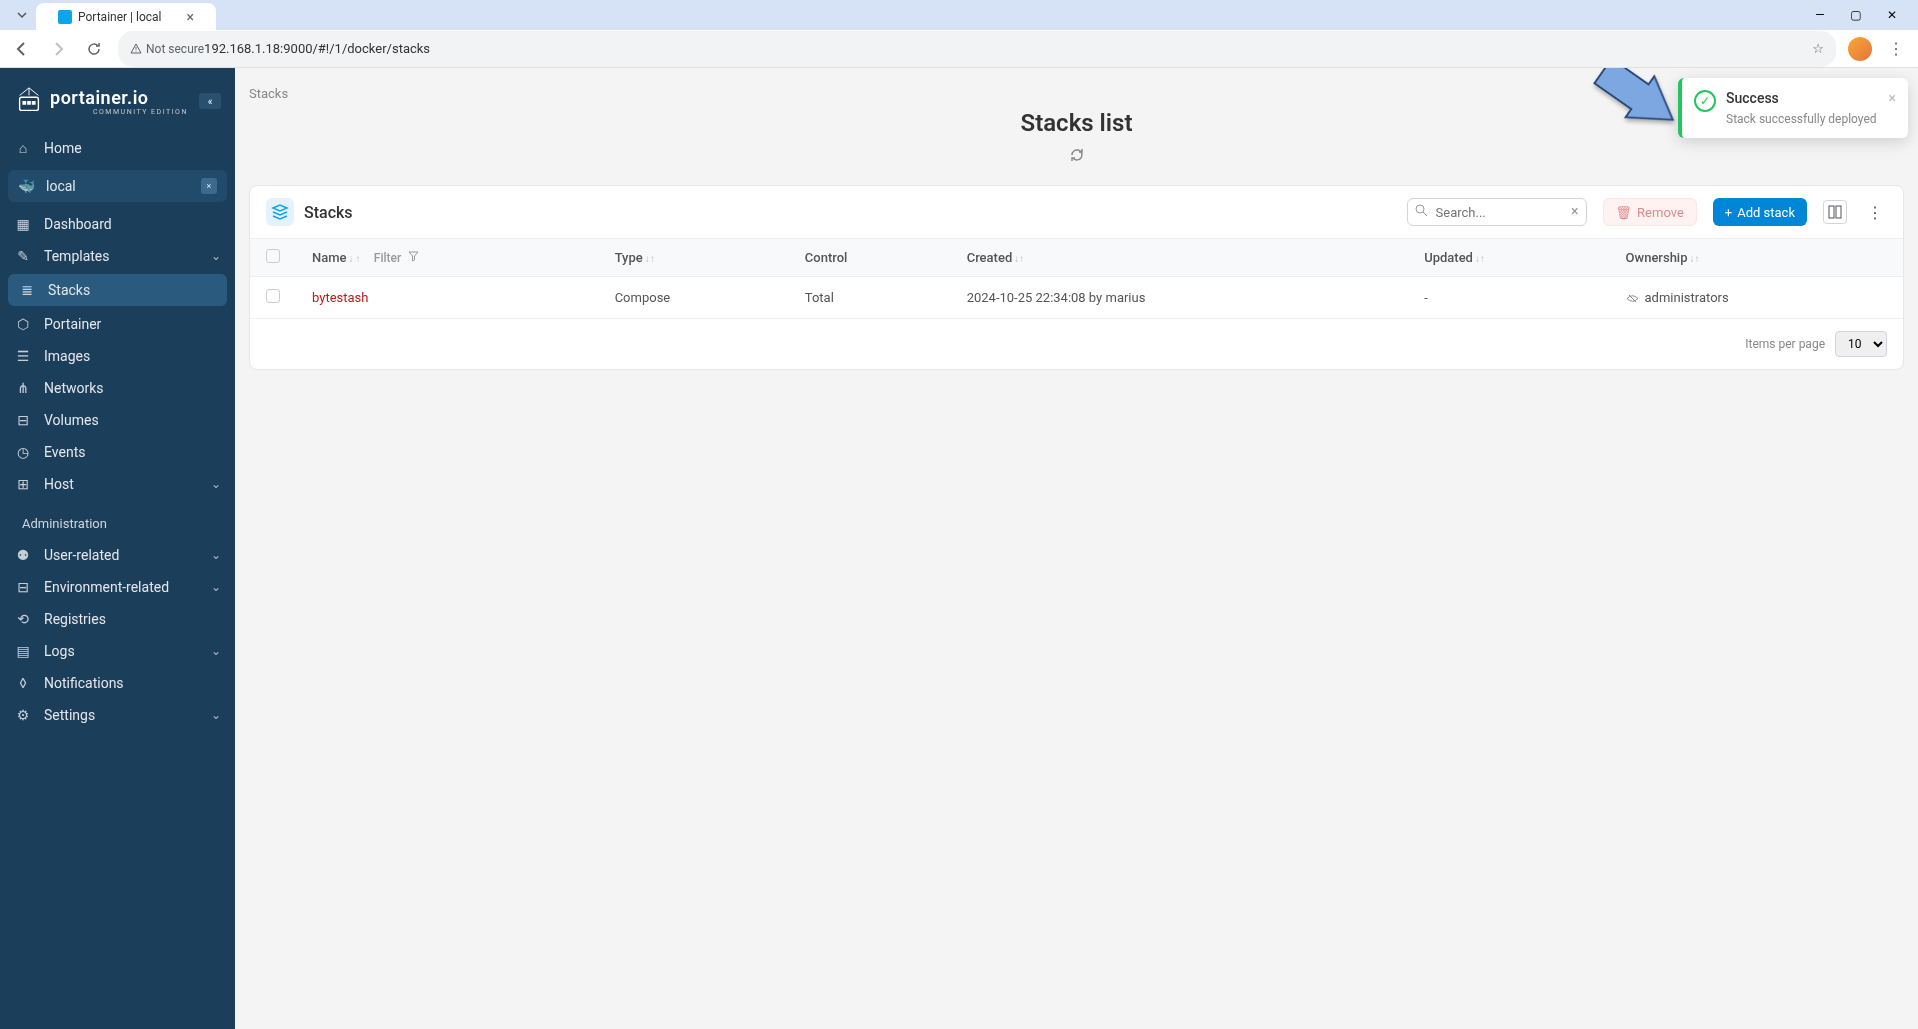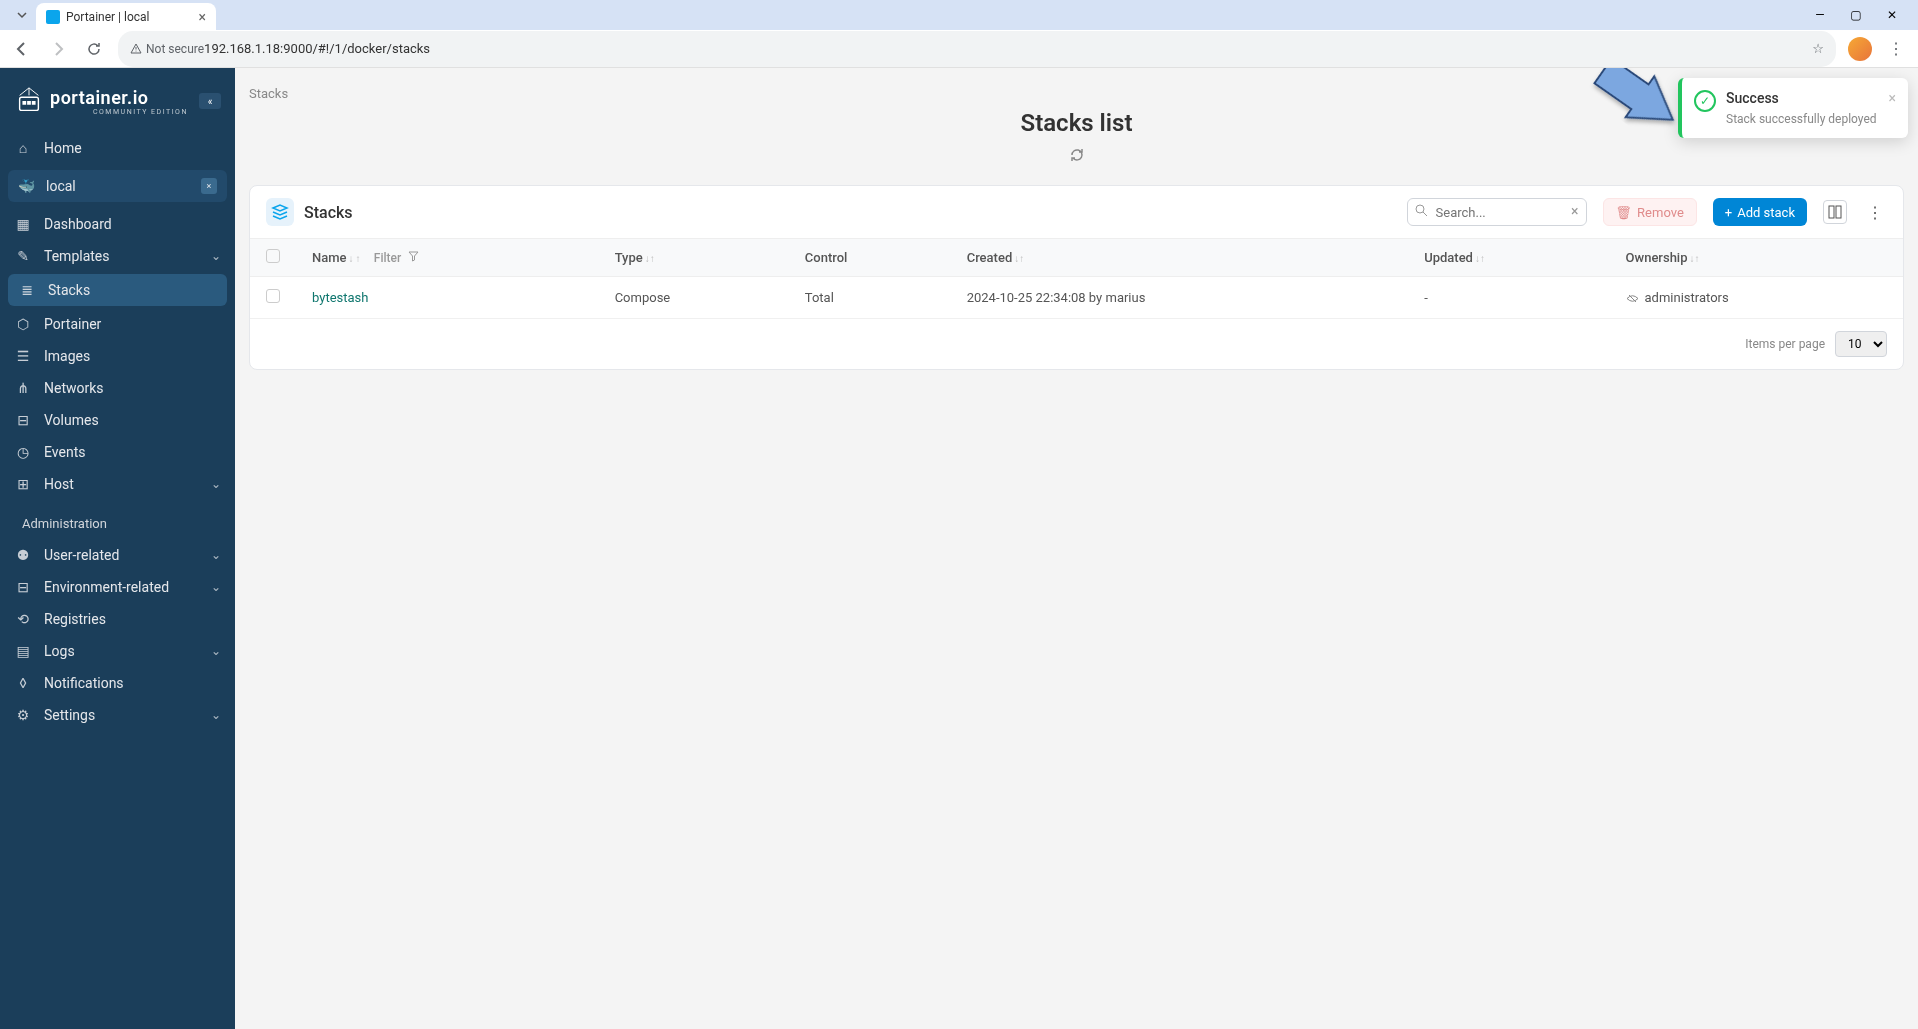--- a/index.html
+++ b/index.html
@@ -2,21 +2,21 @@
 <html><head>
   <meta charset="utf-8">
   <style>
     * { margin: 0; padding: 0; box-sizing: border-box; font-family: -apple-system, BlinkMacSystemFont, "Segoe UI", Roboto, sans-serif; }
     body { width: 1918px; height: 1029px; overflow: hidden; background: #fff; }
     
     
     .browser-titlebar { height: 30px; background: #d6e2f5; display: flex; align-items: center; justify-content: space-between; padding: 0 4px; }
     .tab-row { display: flex; align-items: center; gap: 4px; padding-left: 8px; }
     .dropdown-btn { width: 20px; height: 20px; display: flex; align-items: center; justify-content: center; cursor: pointer; }
-    .browser-tab { background: #fff; border-radius: 8px 8px 0 0; padding: 6px 10px; display: flex; align-items: center; gap: 6px; min-width: 180px; height: 28px; margin-top: 4px; font-size: 12px; color: #333; }
+    .browser-tab { background: #fff; border-radius: 8px 8px 0 0; padding: 6px 22px; display: flex; align-items: center; gap: 6px; min-width: 180px; height: 28px; margin-top: 4px; font-size: 12px; color: #333; }
     .tab-favicon { width: 14px; height: 14px; background: #0ba5ec; border-radius: 2px; }
     .tab-close { margin-left: auto; cursor: pointer; color: #666; font-size: 14px; }
     .window-controls { display: flex; gap: 8px; padding-right: 8px; }
     .win-btn { width: 28px; height: 24px; display: flex; align-items: center; justify-content: center; cursor: pointer; font-size: 12px; }
     
     .browser-toolbar { height: 38px; background: #fff; display: flex; align-items: center; padding: 0 10px; gap: 12px; border-bottom: 1px solid #e0e0e0; }
     .nav-btn { width: 24px; height: 24px; display: flex; align-items: center; justify-content: center; color: #5f6368; cursor: pointer; }
     .url-bar { flex: 1; height: 36px; background: #f1f3f4; border-radius: 15px; display: flex; align-items: center; padding: 0 12px; font-size: 13px; color: #5f6368; }
     .not-secure { display: flex; align-items: center; gap: 4px; font-size: 12px; color: #5f6368; }
     .url-text { color: #333; }
@@ -64,21 +64,21 @@
     .btn { height: 28px; padding: 0 12px; border-radius: 6px; font-size: 13px; display: flex; align-items: center; gap: 5px; cursor: pointer; border: none; }
     .btn-remove { background: #fef2f2; color: #e08b8b; border: 1px solid #fce5e5; }
     .btn-add { background: #0086d6; color: #fff; }
     .icon-btn { width: 24px; height: 24px; display: flex; align-items: center; justify-content: center; border: 1px solid #d1d5db; border-radius: 4px; cursor: pointer; color: #555; }
     .icon-btn.plain { border: none; }
     
     .table { width: 100%; border-collapse: collapse; font-size: 13px; }
     .table thead { background: #f8f9fa; }
     .table th { text-align: left; padding: 10px 16px; color: #555; font-weight: 500; border-top: 1px solid #eee; border-bottom: 1px solid #eee; }
     .table td { padding: 12px 16px; color: #555; border-bottom: 1px solid #f0f0f0; }
-    .table a { color: #0f766e; text-decoration: none; }
+    .table a { color: #b91c1c; text-decoration: none; }
     .sort-ico { color: #bbb; font-size: 10px; margin-left: 2px; }
     .filter-label { color: #999; margin-left: 10px; font-size: 12px; }
     .checkbox { width: 14px; height: 14px; border: 1px solid #ccc; border-radius: 3px; display: inline-block; }
     .eye-off { color: #888; margin-right: 6px; font-size: 13px; }
     
     .pagination { display: flex; align-items: center; justify-content: flex-end; padding: 12px 16px; gap: 10px; font-size: 12px; color: #888; }
     .page-select { height: 26px; border: 1px solid #d1d5db; border-radius: 4px; padding: 0 8px; font-size: 12px; }
     
     
     .toast { position: absolute; top: 10px; right: 10px; width: 230px; background: #fff; border-radius: 6px; box-shadow: 0 4px 16px rgba(0,0,0,0.15); display: flex; align-items: flex-start; gap: 10px; padding: 12px; border-left: 4px solid #22c55e; }

